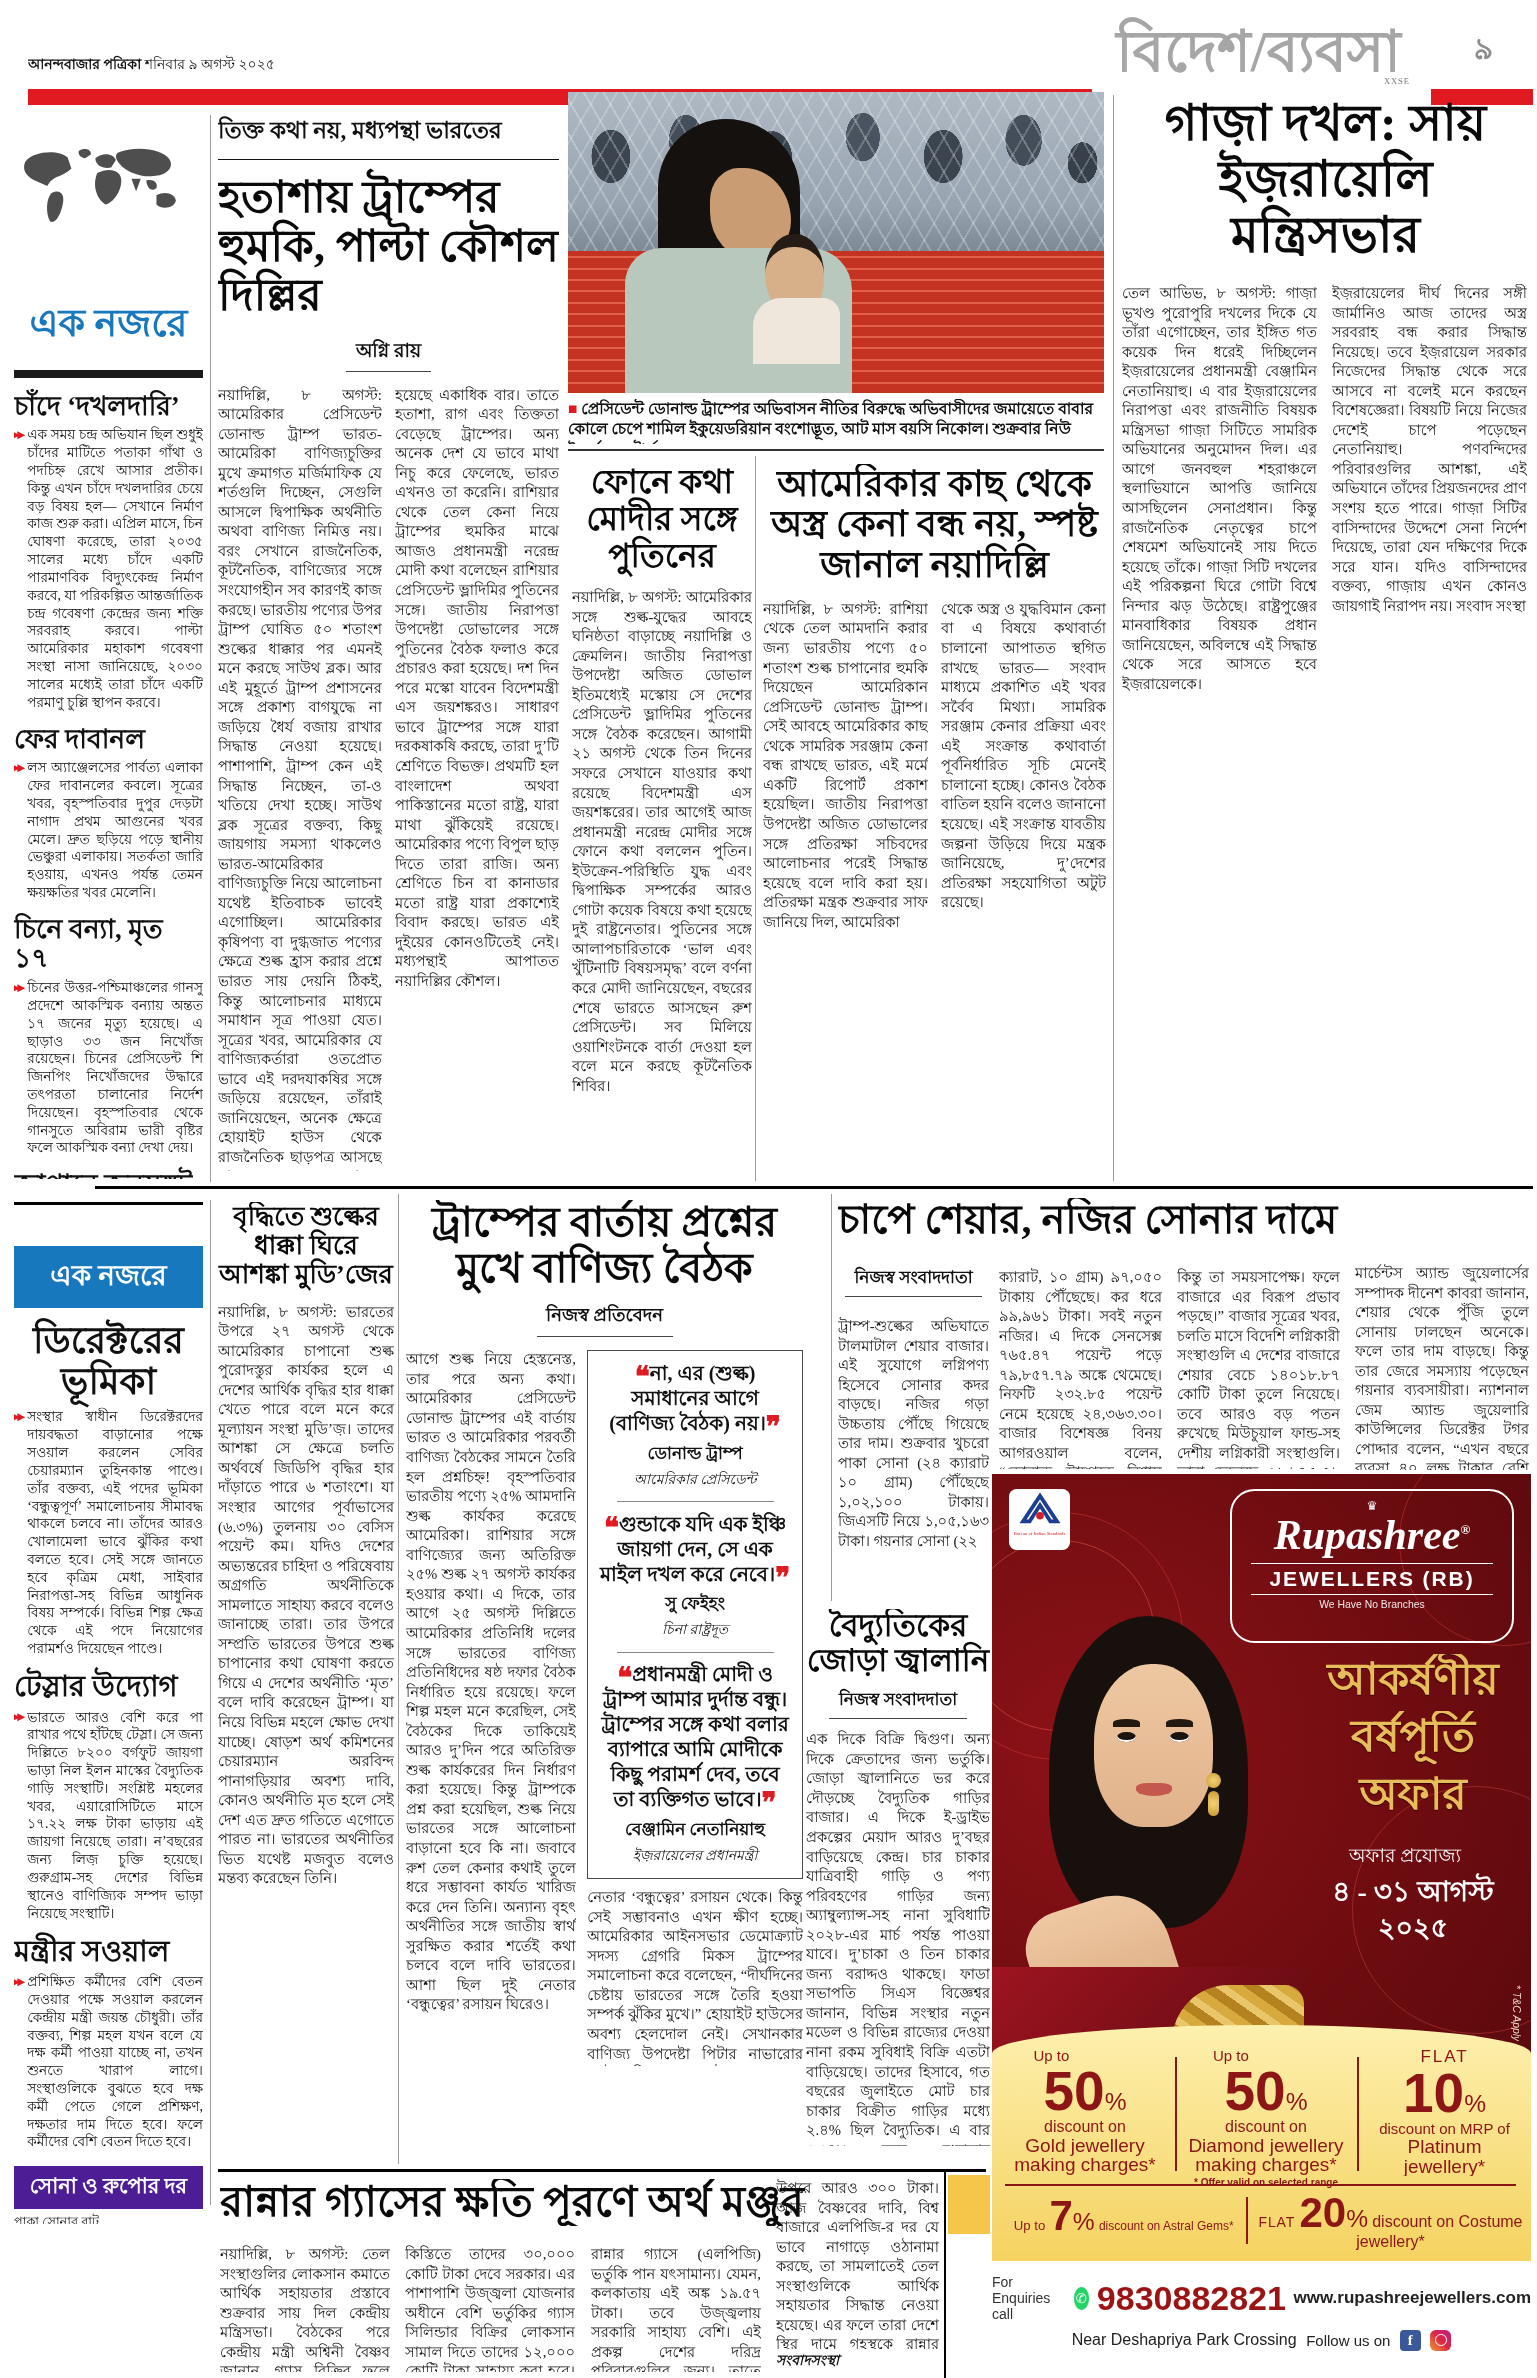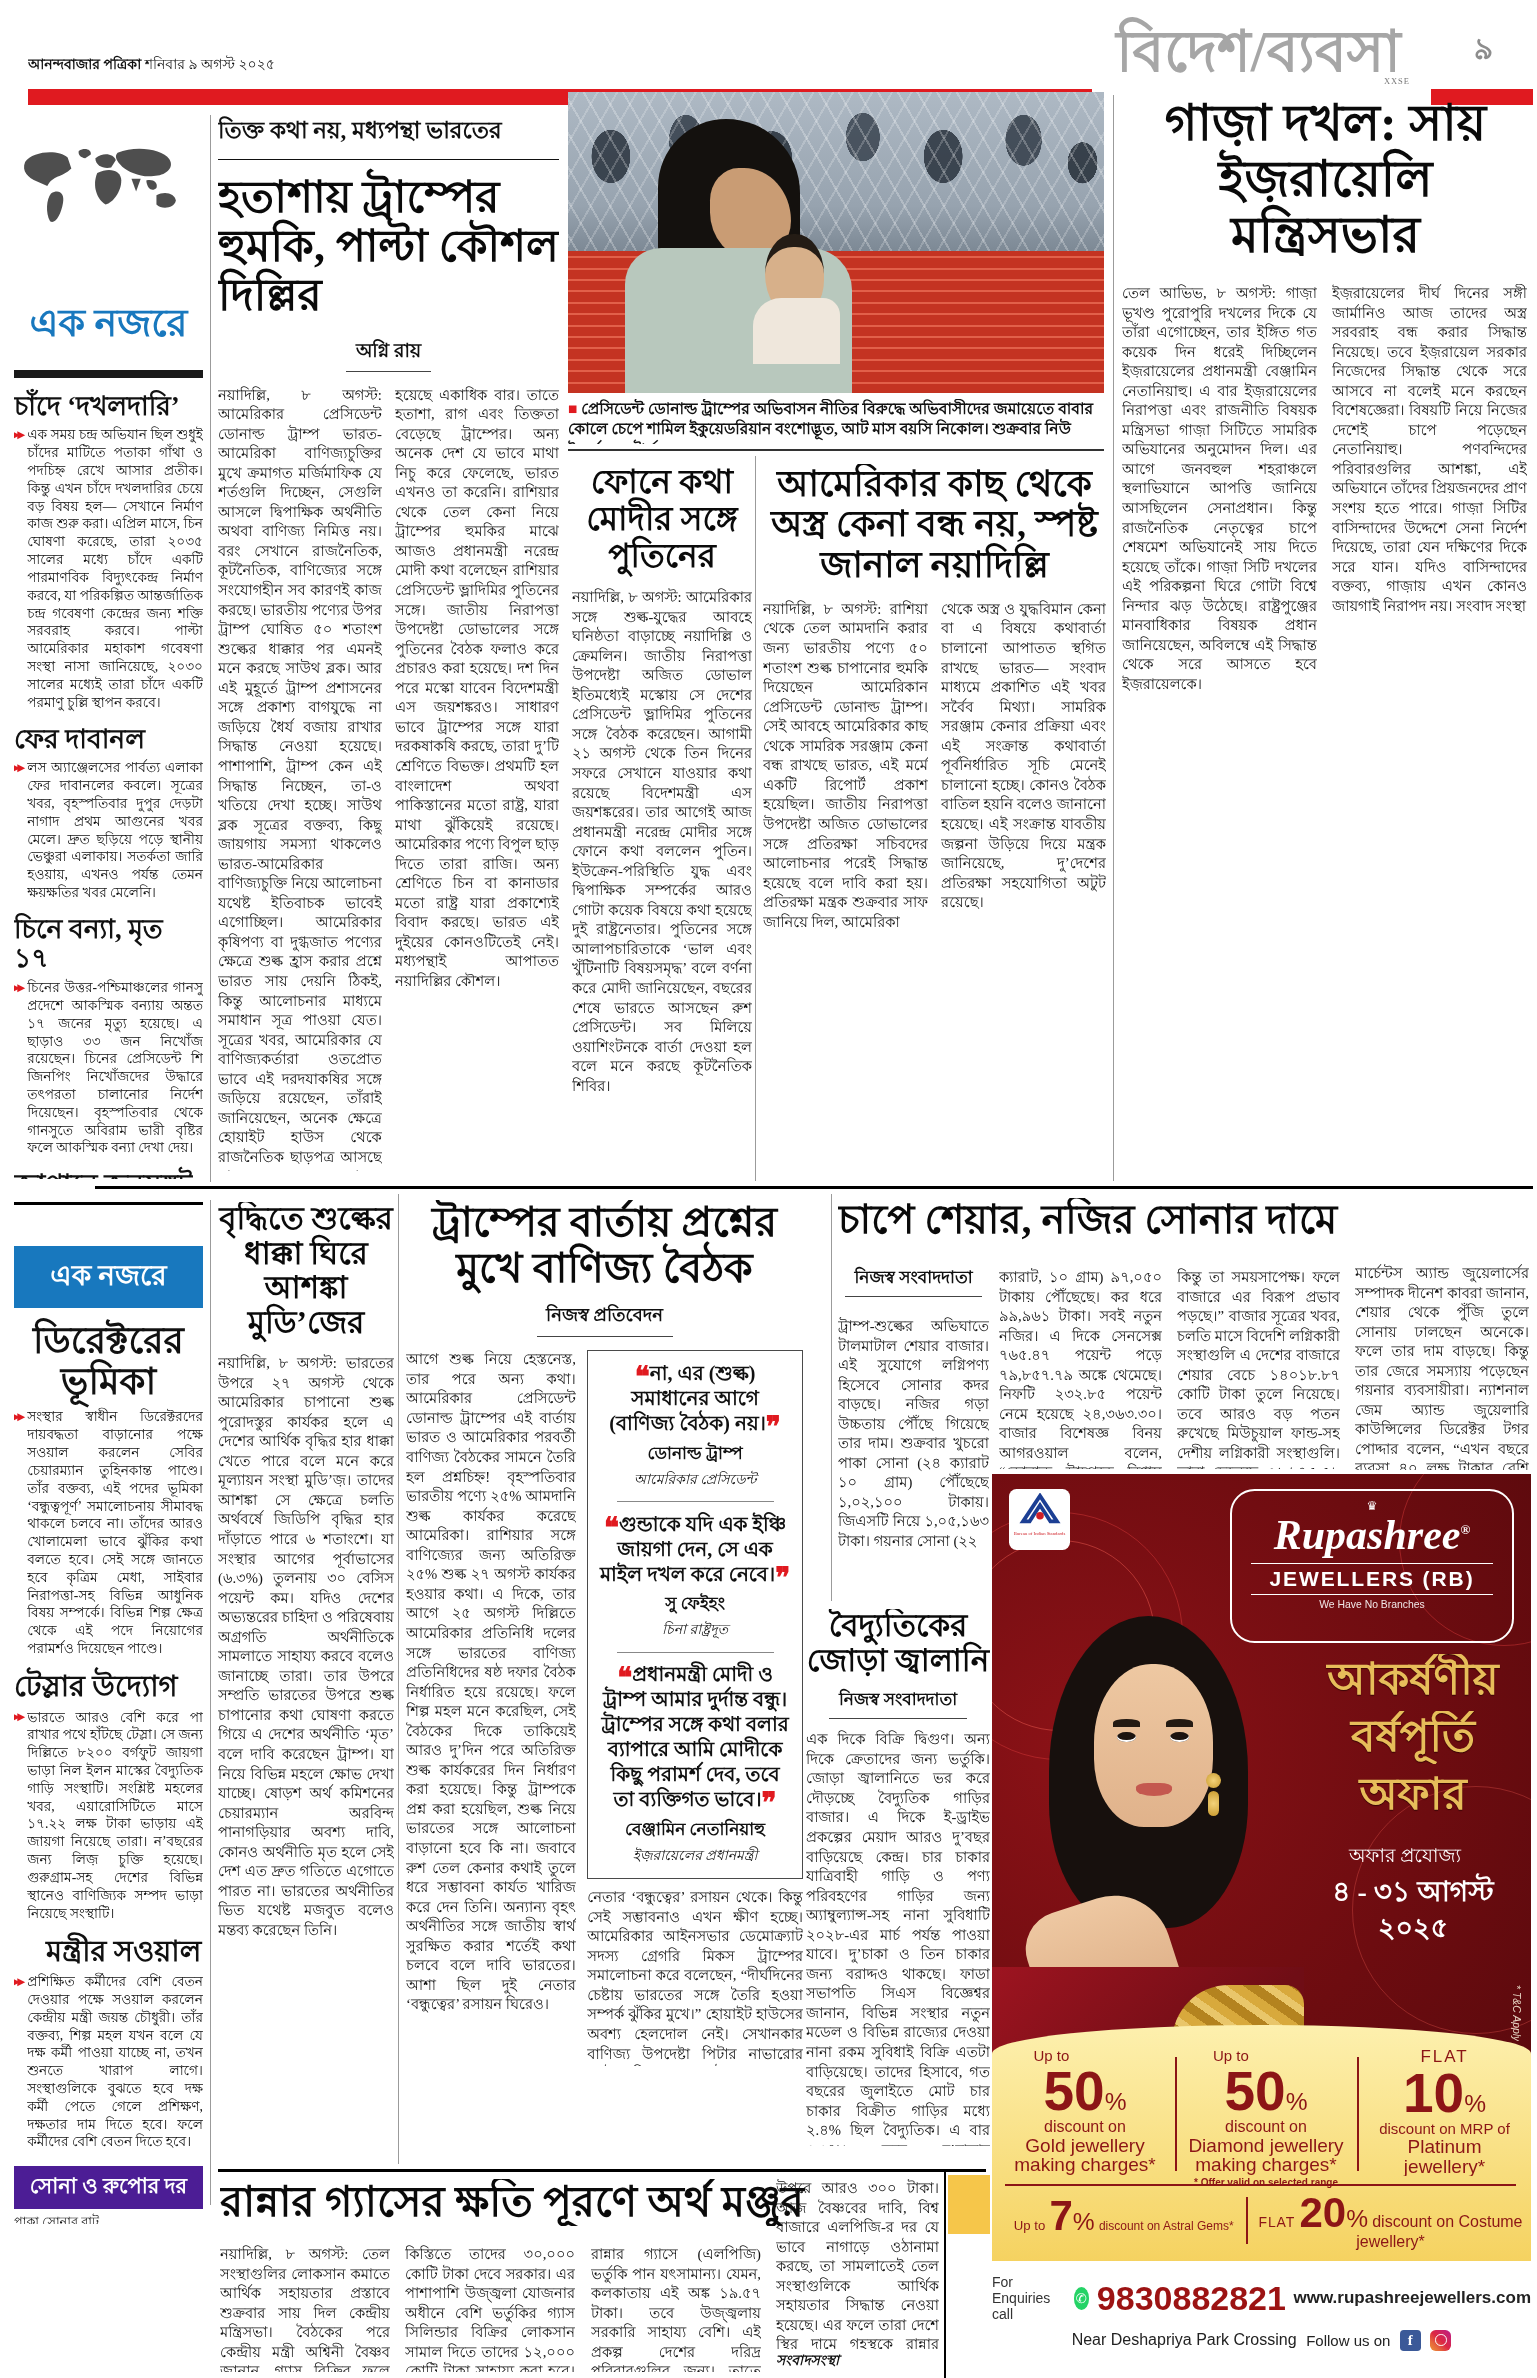--- a/index.html
+++ b/index.html
@@ -145,41 +145,41 @@
   <div class="b" style="left:14px;top:1202px;width:189px;height:1022px;">
     <div class="hr" style="left:0;top:0;width:189px;height:2.8px;"></div>
     <div style="background:#1878be;color:#fff;font-weight:800;font-size:28px;text-align:center;padding:7.6px 0;margin-top:44px;">এক নজরে</div>
 
     <div class="sb-h" style="font-size:37px;text-align:center;">ডিরেক্টরের ভূমিকা</div>
     <div class="sb-p"><span class="blt">▶▶</span><span>সংস্থার স্বাধীন ডিরেক্টরদের দায়বদ্ধতা বাড়ানোর পক্ষে সওয়াল করলেন সেবির চেয়ারম্যান তুহিনকান্ত পাণ্ডে। তাঁর বক্তব্য, এই পদের ভূমিকা ‘বন্ধুত্বপূর্ণ’ সমালোচনায় সীমাবদ্ধ থাকলে চলবে না। তাঁদের আরও খোলামেলা ভাবে ঝুঁকির কথা বলতে হবে। সেই সঙ্গে জানতে হবে কৃত্রিম মেধা, সাইবার নিরাপত্তা-সহ বিভিন্ন আধুনিক বিষয় সম্পর্কে। বিভিন্ন শিল্প ক্ষেত্র থেকে এই পদে নিয়োগের পরামর্শও দিয়েছেন পাণ্ডে।</span></div>
 
     <div class="sb-h" style="font-size:29px;">টেস্লার উদ্যোগ</div>
     <div class="sb-p"><span class="blt">▶▶</span><span>ভারতে আরও বেশি করে পা রাখার পথে হাঁটছে টেস্লা। সে জন্য দিল্লিতে ৮২০০ বর্গফুট জায়গা ভাড়া নিল ইলন মাস্কের বৈদ্যুতিক গাড়ি সংস্থাটি। সংশ্লিষ্ট মহলের খবর, এয়ারোসিটিতে মাসে ১৭.২২ লক্ষ টাকা ভাড়ায় এই জায়গা নিয়েছে তারা। ন’বছরের জন্য লিজ় চুক্তি হয়েছে। গুরুগ্রাম-সহ দেশের বিভিন্ন স্থানেও বাণিজ্যিক সম্পদ ভাড়া নিয়েছে সংস্থাটি।</span></div>
 
-    <div class="sb-h" style="font-size:29px;margin-left:32px;">মন্ত্রীর সওয়াল</div>
+    <div class="sb-h" style="font-size:29px;">মন্ত্রীর সওয়াল</div>
     <div class="sb-p"><span class="blt">▶▶</span><span>প্রশিক্ষিত কর্মীদের বেশি বেতন দেওয়ার পক্ষে সওয়াল করলেন কেন্দ্রীয় মন্ত্রী জয়ন্ত চৌধুরী। তাঁর বক্তব্য, শিল্প মহল যখন বলে যে দক্ষ কর্মী পাওয়া যাচ্ছে না, তখন শুনতে খারাপ লাগে। সংস্থাগুলিকে বুঝতে হবে দক্ষ কর্মী পেতে গেলে প্রশিক্ষণ, দক্ষতার দাম দিতে হবে। ফলে কর্মীদের বেশি বেতন দিতে হবে।</span></div>
 
     <div class="redbox" style="font-size:21px;padding:3.8px 0;margin-top:15px;">সোনা ও রুপোর দর</div>
     <div>
       <div class="tbl-row">
         <div>
             <div>পাকা সোনার বাট</div>
             <div style="font-size:11.4px;">(৯৯৫০/২৪ ক্যা: ১০ গ্রাম)</div>
           </div>
         <div class="v">১,০১,৬০০</div>
       </div>
 
     </div>
 
   </div>
 
   <div class="vr" style="left:210px;top:1200px;height:1005px;"></div>
 
   <div class="b" style="left:218px;top:1202px;width:176px;height:958px;">
-    <div class="hl c" style="font-size:31px;">বৃদ্ধিতে শুল্কের ধাক্কা ঘিরে আশঙ্কা মুডি’জের</div>
+    <div class="hl c" style="font-size:26px;">বৃদ্ধিতে শুল্কের ধাক্কা ঘিরে আশঙ্কা মুডি’জের</div>
     <div class="body-t j" style="margin-top:13.2px;height:729px;overflow:hidden;">নয়াদিল্লি, ৮ অগস্ট: ভারতের উপরে ২৭ অগস্ট থেকে আমেরিকার চাপানো শুল্ক পুরোদস্তুর কার্যকর হলে এ দেশের আর্থিক বৃদ্ধির হার ধাক্কা খেতে পারে বলে মনে করে মূল্যায়ন সংস্থা মুডি’জ়। তাদের আশঙ্কা সে ক্ষেত্রে চলতি অর্থবর্ষে জিডিপি বৃদ্ধির হার দাঁড়াতে পারে ৬ শতাংশে। যা সংস্থার আগের পূর্বাভাসের (৬.৩%) তুলনায় ৩০ বেসিস পয়েন্ট কম। যদিও দেশের অভ্যন্তরের চাহিদা ও পরিষেবায় অগ্রগতি অর্থনীতিকে সামলাতে সাহায্য করবে বলেও জানাচ্ছে তারা। তার উপরে সম্প্রতি ভারতের উপরে শুল্ক চাপানোর কথা ঘোষণা করতে গিয়ে এ দেশের অর্থনীতি ‘মৃত’ বলে দাবি করেছেন ট্রাম্প। যা নিয়ে বিভিন্ন মহলে ক্ষোভ দেখা যাচ্ছে। ষোড়শ অর্থ কমিশনের চেয়ারম্যান অরবিন্দ পানাগড়িয়ার অবশ্য দাবি, কোনও অর্থনীতি মৃত হলে সেই দেশ এত দ্রুত গতিতে এগোতে পারত না। ভারতের অর্থনীতির ভিত যথেষ্ট মজবুত বলেও মন্তব্য করেছেন তিনি।</div>
   </div>
 
   <div class="vr" style="left:398px;top:1194px;height:970px;"></div>
 
   <div class="b" style="left:406px;top:1200px;width:397px;height:963px;">
     <div class="hl c" style="font-size:41px;">ট্রাম্পের বার্তায় প্রশ্নের মুখে বাণিজ্য বৈঠক</div>
     <div class="byl" style="font-size:18px;margin-top:9.5px;"><span>নিজস্ব প্রতিবেদন</span></div>
     <div style="display:flex;gap:11.4px;margin-top:13.2px;">
       <div class="body-t j b" style="position:relative;width:170px;height:691px;">আগে শুল্ক নিয়ে হেস্তনেস্ত, তার পরে অন্য কথা। আমেরিকার প্রেসিডেন্ট ডোনাল্ড ট্রাম্পের এই বার্তায় ভারত ও আমেরিকার পরবর্তী বাণিজ্য বৈঠকের সামনে তৈরি হল প্রশ্নচিহ্ন! বৃহস্পতিবার ভারতীয় পণ্যে ২৫% আমদানি শুল্ক কার্যকর করেছে আমেরিকা। রাশিয়ার সঙ্গে বাণিজ্যের জন্য অতিরিক্ত ২৫% শুল্ক ২৭ অগস্ট কার্যকর হওয়ার কথা। এ দিকে, তার আগে ২৫ অগস্ট দিল্লিতে আমেরিকার প্রতিনিধি দলের সঙ্গে ভারতের বাণিজ্য প্রতিনিধিদের ষষ্ঠ দফার বৈঠক নির্ধারিত হয়ে রয়েছে। ফলে শিল্প মহল মনে করেছিল, সেই বৈঠকের দিকে তাকিয়েই আরও দু’দিন পরে অতিরিক্ত শুল্ক কার্যকরের দিন নির্ধারণ করা হয়েছে। কিন্তু ট্রাম্পকে প্রশ্ন করা হয়েছিল, শুল্ক নিয়ে ভারতের সঙ্গে আলোচনা বাড়ানো হবে কি না। জবাবে রুশ তেল কেনার কথাই তুলে ধরে সম্ভাবনা কার্যত খারিজ করে দেন তিনি। অন্যান্য বৃহৎ অর্থনীতির সঙ্গে জাতীয় স্বার্থ সুরক্ষিত করার শর্তেই কথা চলবে বলে দাবি ভারতের। আশা ছিল দুই নেতার ‘বন্ধুত্বের’ রসায়ন ঘিরেও।</div>

